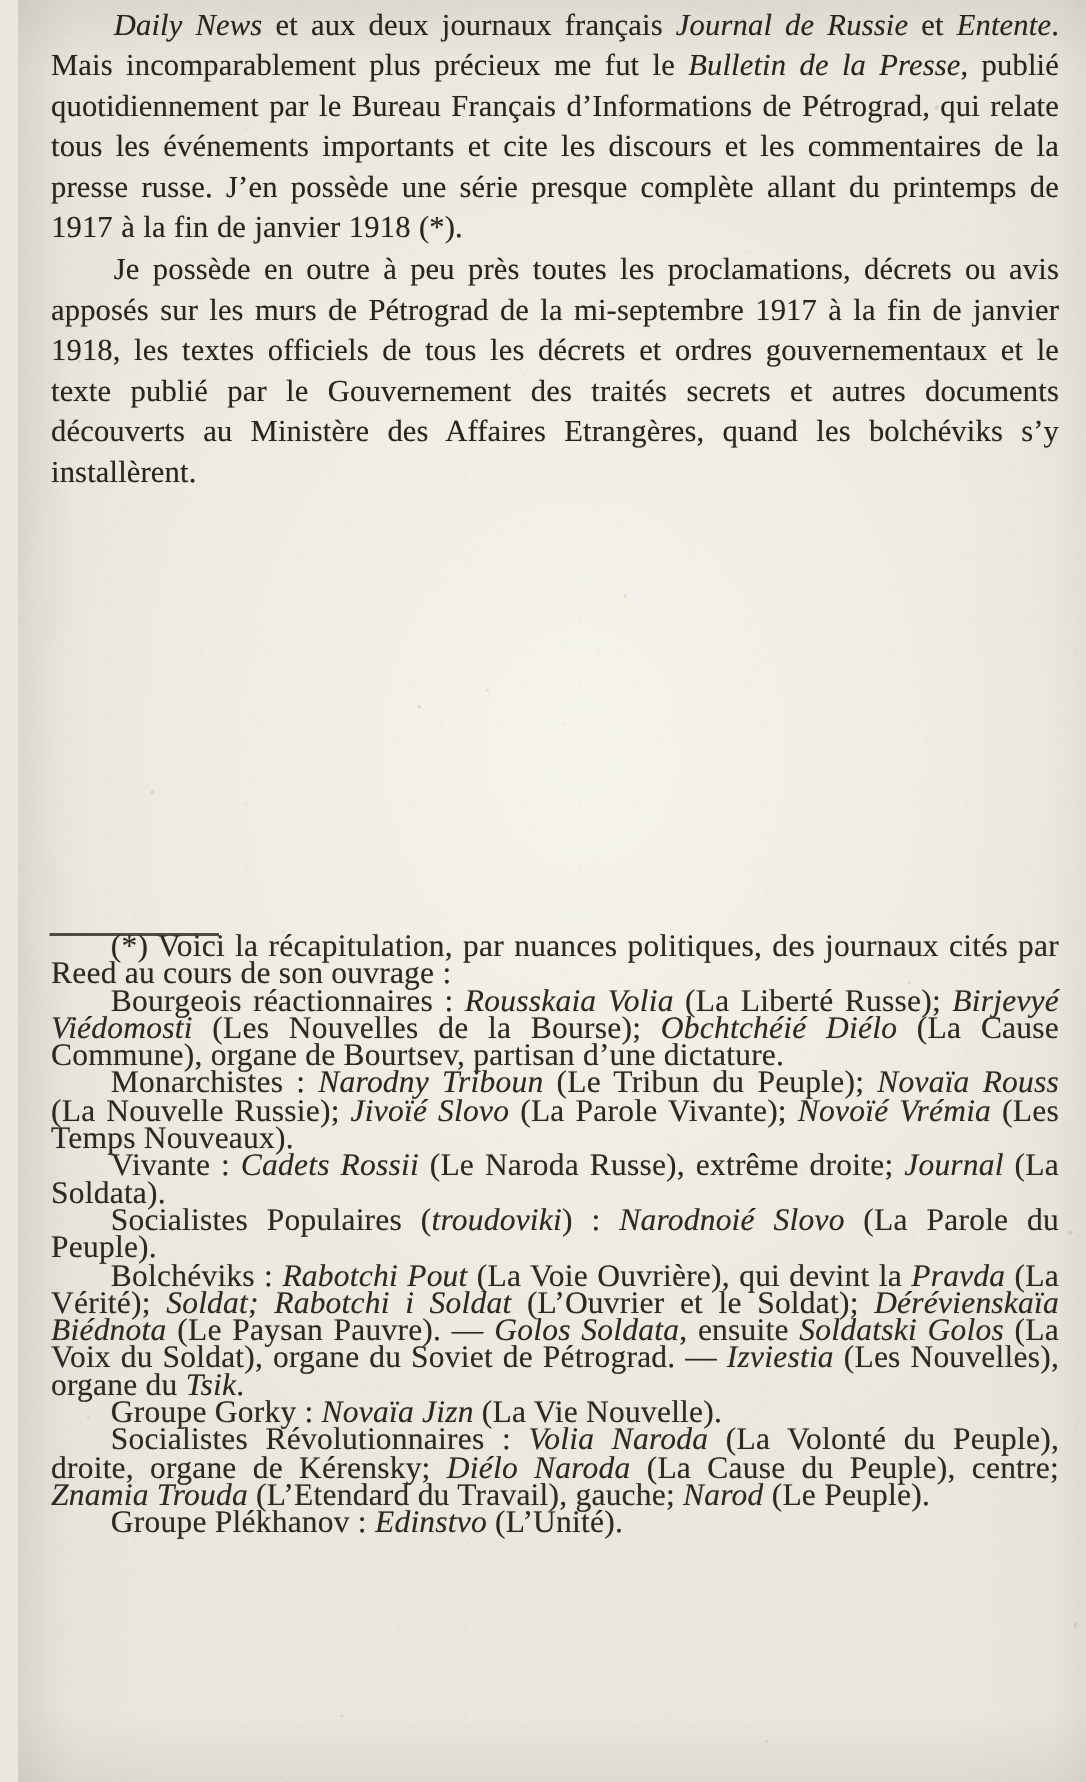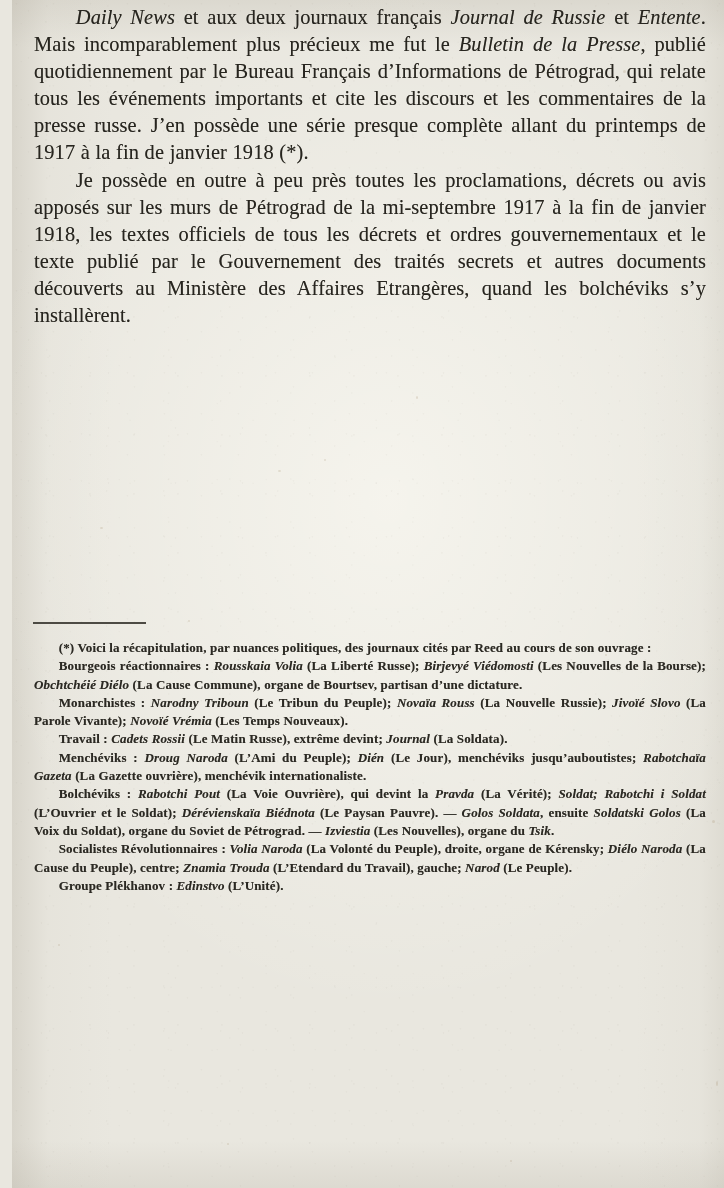--- a/index.html
+++ b/index.html
@@ -83,29 +83,28 @@
     top: 622px;
     width: 113px;
     height: 2px;
     background: #37342d;
     opacity: 0.88;
   }
 
   .footnote {
     position: absolute;
     left: 22px;
-    top: 639px;
+    top: 621px;
     width: 672px;
-    font-size: 13px;
+    font-size: 21px;
     line-height: 18.3px;
     text-align: justify;
     text-align-last: left;
     letter-spacing: 0.15px;
     color: #2b2923;
-    font-weight: bold;
   }
   .footnote p {
     margin: 0;
     text-indent: 1.9em;
   }
 
   i, em { font-style: italic; }
 
   
   .ink {
@@ -140,20 +139,21 @@
     <p><i>Daily News</i><span> et aux deux journaux français </span><i>Journal de Russie</i><span> et </span><i>Entente</i><span>. Mais incomparablement plus précieux me fut le </span><i>Bulletin de la Presse</i><span>, publié quotidiennement par le Bureau Français d’Informations de Pétrograd, qui relate tous les événements importants et cite les discours et les commentaires de la presse russe. J’en possède une série presque complète allant du printemps de 1917 à la fin de janvier 1918 (*).</span></p>
     <p><span>Je possède en outre à peu près toutes les proclamations, décrets ou avis apposés sur les murs de Pétrograd de la mi-septembre 1917 à la fin de janvier 1918, les textes officiels de tous les décrets et ordres gouvernementaux et le texte publié par le Gouvernement des traités secrets et autres documents découverts au Ministère des Affaires Etrangères, quand les bolchéviks s’y installèrent.</span></p>
   </div>
 
   <div class="rule"></div>
 
   <div class="footnote ink">
     <p><span>(*) Voici la récapitulation, par nuances politiques, des journaux cités par Reed au cours de son ouvrage :</span></p>
     <p><span>Bourgeois réactionnaires : </span><i>Rousskaia Volia</i><span> (La Liberté Russe); </span><i>Birjevyé Viédomosti</i><span> (Les Nouvelles de la Bourse); </span><i>Obchtchéié Diélo</i><span> (La Cause Commune), organe de Bourtsev, partisan d’une dictature.</span></p>
     <p><span>Monarchistes : </span><i>Narodny Triboun</i><span> (Le Tribun du Peuple); </span><i>Novaïa Rouss</i><span> (La Nouvelle Russie); </span><i>Jivoïé Slovo</i><span> (La Parole Vivante); </span><i>Novoïé Vrémia</i><span> (Les Temps Nouveaux).</span></p>
-    <p><span>Travail : </span><i>Cadets Rossii</i><span> (Le Matin Russe), extrême devint; </span><i>Journal</i><span> (La Soldata).</span></p>
-    <p><span>Menchéviks : </span><i>Droug Naroda</i><span> (L’Ami du Peuple); </span><i>Dién</i><span> (Le Jour), menchéviks jusqu’auboutistes; </span><i>Rabotchaïa Gazeta</i><span> (La Gazette ouvrière), menchévik internationaliste.</span></p>
+    <p><span>Vivante : </span><i>Cadets Rossii</i><span> (Le Naroda Russe), extrême droite; </span><i>Journal</i><span> (La Soldata).</span></p>
+    <p><span>Socialistes Populaires (</span><i>troudoviki</i><span>) : </span><i>Narodnoié Slovo</i><span> (La Parole du Peuple).</span></p>
     <p><span>Bolchéviks : </span><i>Rabotchi Pout</i><span> (La Voie Ouvrière), qui devint la </span><i>Pravda</i><span> (La Vérité); </span><i>Soldat; Rabotchi i Soldat</i><span> (L’Ouvrier et le Soldat); </span><i>Dérévienskaïa Biédnota</i><span> (Le Paysan Pauvre). — </span><i>Golos Soldata</i><span>, ensuite </span><i>Soldatski Golos</i><span> (La Voix du Soldat), organe du Soviet de Pétrograd. — </span><i>Izviestia</i><span> (Les Nouvelles), organe du </span><i>Tsik</i><span>.</span></p>
+    <p><span>Groupe Gorky : </span><i>Novaïa Jizn</i><span> (La Vie Nouvelle).</span></p>
     <p><span>Socialistes Révolutionnaires : </span><i>Volia Naroda</i><span> (La Volonté du Peuple), droite, organe de Kérensky; </span><i>Diélo Naroda</i><span> (La Cause du Peuple), centre; </span><i>Znamia Trouda</i><span> (L’Etendard du Travail), gauche; </span><i>Narod</i><span> (Le Peuple).</span></p>
     <p><span>Groupe Plékhanov : </span><i>Edinstvo</i><span> (L’Unité).</span></p>
   </div>
 
 </div>
 
 </body></html>

